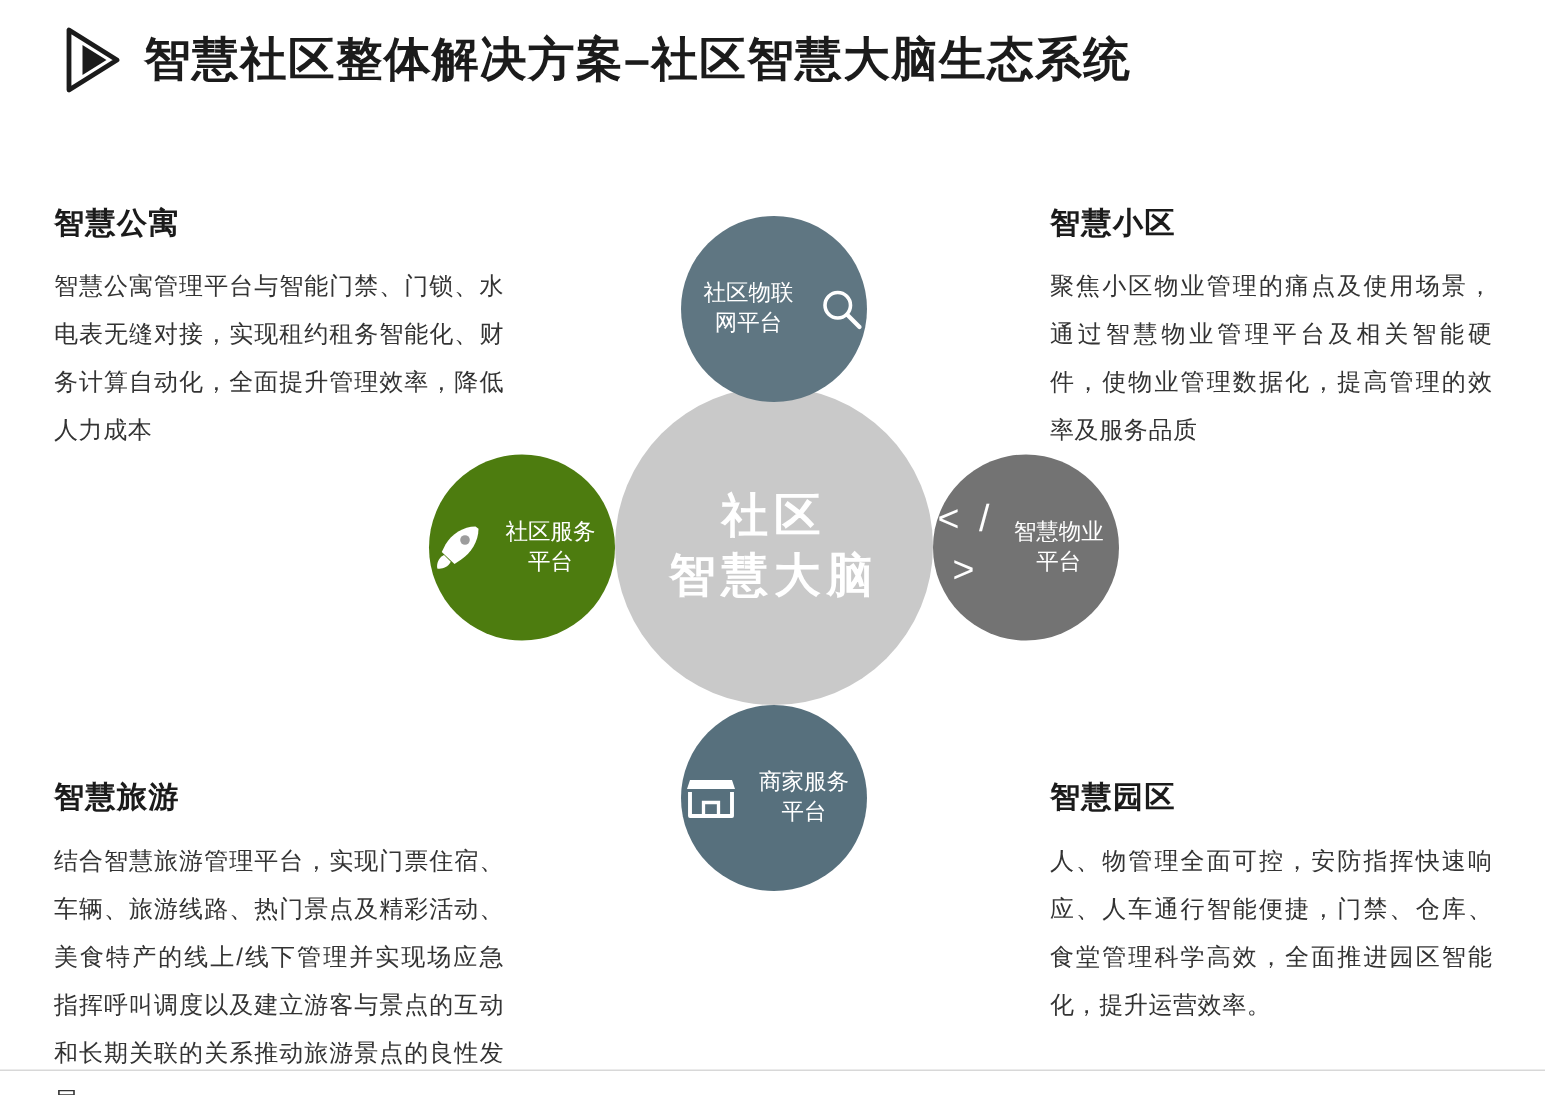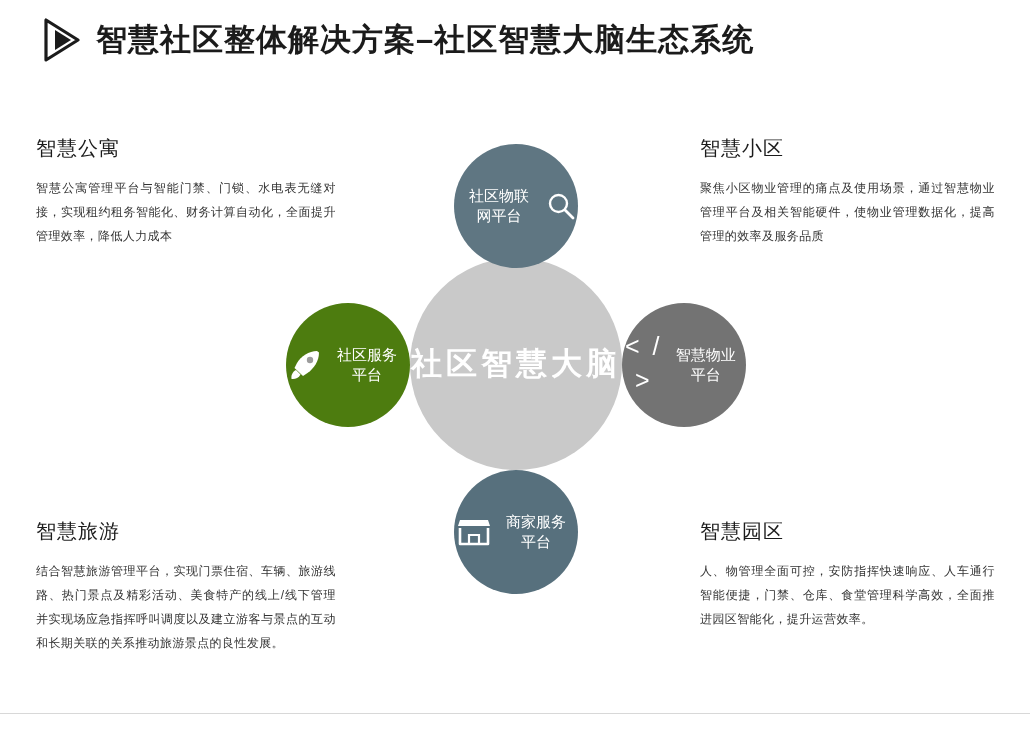--- a/index.html
+++ b/index.html
@@ -41,21 +41,21 @@
   
   #hub {
     position: absolute;
     left: 410px;
     top: 258px;
     width: 212px;
     height: 212px;
     border-radius: 50%;
     background: #c9c9c9;
     display: flex;
-    flex-direction: row;
+    flex-direction: column;
     align-items: center;
     justify-content: center;
     color: #ffffff;
     text-align: right;
     line-height: 1.28;
   }
   #hub .hub-line {
     font-size: 31px;
     font-weight: bold;
     letter-spacing: 4px;
@@ -118,27 +118,27 @@
   }
 
   
   .block {
     position: absolute;
     width: 300px;
   }
   .block h3 {
     margin: 0 0 14px 0;
     font-size: 20px;
-    font-weight: normal;
+    font-weight: bold;
     color: #1b1b1b;
     letter-spacing: 1px;
   }
   .block p {
     margin: 0;
-    font-size: 12px;
+    font-size: 16px;
     line-height: 2.0;
     color: #333333;
     letter-spacing: 0.4px;
     text-align: justify;
   }
 
   #block-apartment { left: 36px; top: 135px; }
   #block-community { left: 700px; top: 135px; width: 295px; }
   #block-travel    { left: 36px; top: 518px; }
   #block-park      { left: 700px; top: 518px; width: 295px; }

